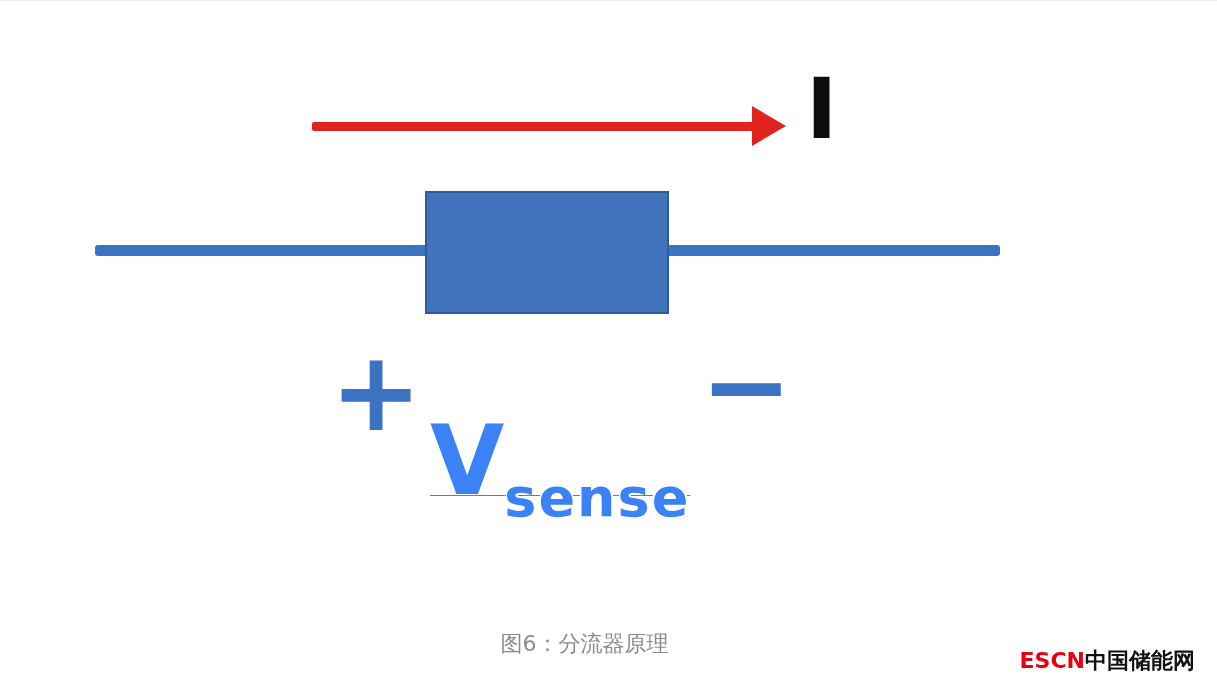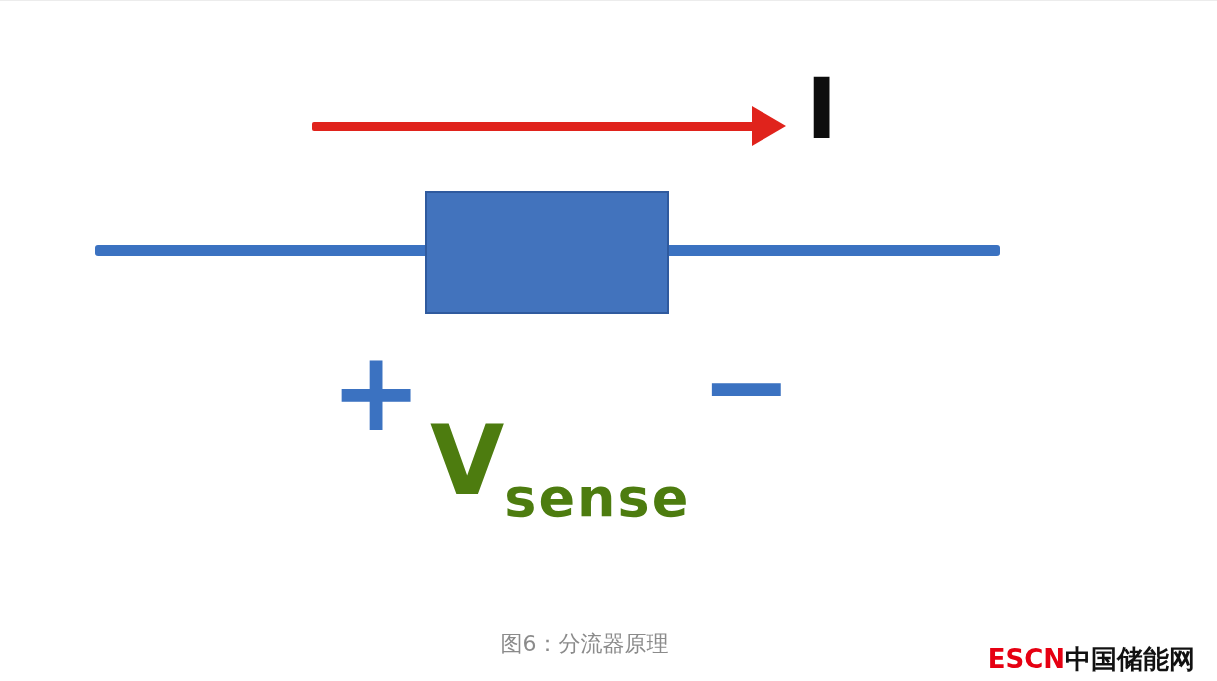--- a/index.html
+++ b/index.html
@@ -86,23 +86,24 @@
     font-weight: 700;
     color: #3b72c1;
     line-height: 1;
   }
 
   
   .vsense {
     position: absolute;
     left: 430px;
     top: 412px;
-    color: #4d7c0f;
+    color: #3b82f6;
     line-height: 1;
     white-space: nowrap;
+    text-decoration: underline;
   }
   .vsense .v-main {
     font-size: 96px;
     font-weight: 700;
   }
   .vsense .v-sub {
     font-size: 54px;
     font-weight: 700;
     vertical-align: -22px;
     letter-spacing: 2px;
@@ -118,21 +119,21 @@
     font-size: 22px;
     color: #8b8b8b;
     margin-left: 12px;
   }
 
   
   .logo {
     position: absolute;
     right: 22px;
     bottom: 10px;
-    font-size: 26px;
+    font-size: 22px;
     font-weight: 900;
     line-height: 1;
     white-space: nowrap;
   }
   .logo-red   { color: #e60012; }
   .logo-black { color: #111111; }
 </style>
 </head>
 <body>
 

